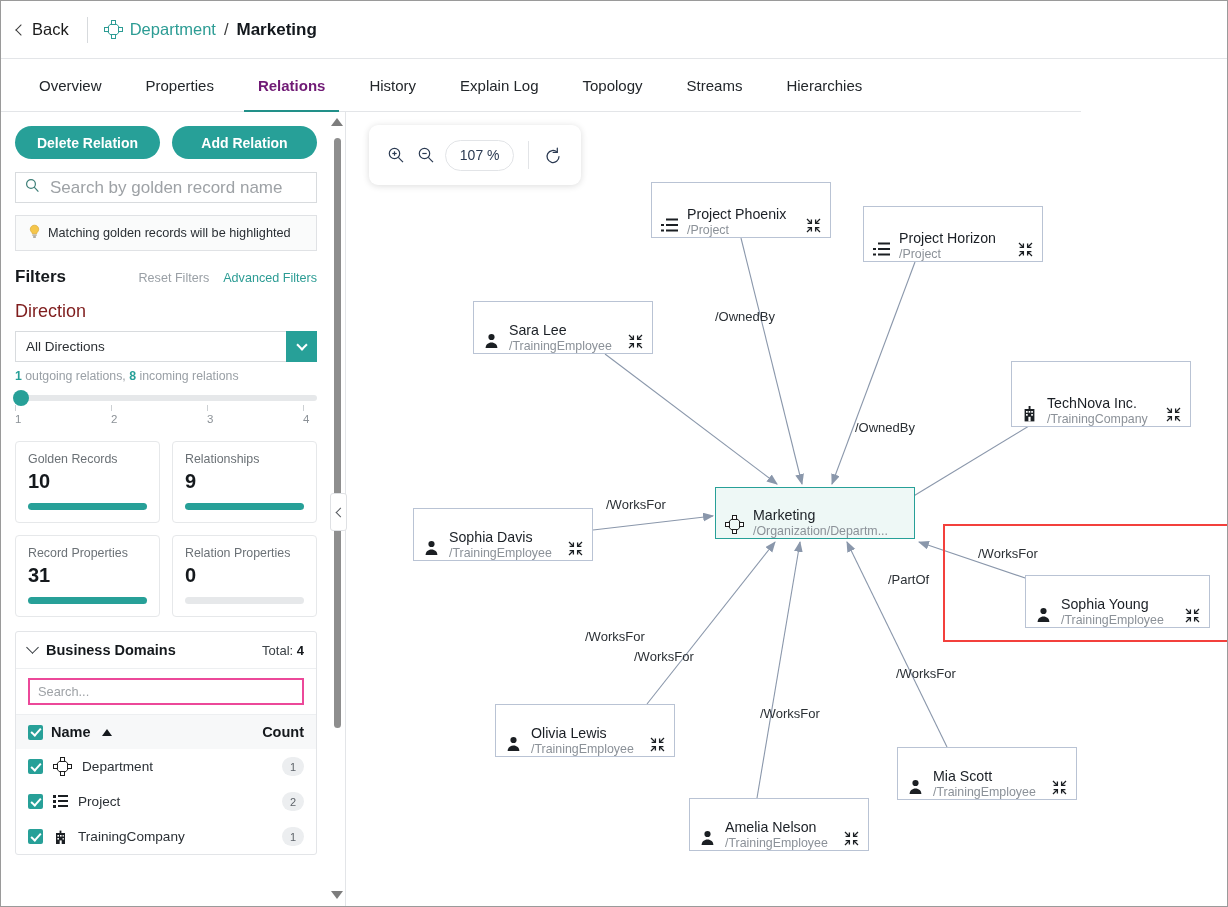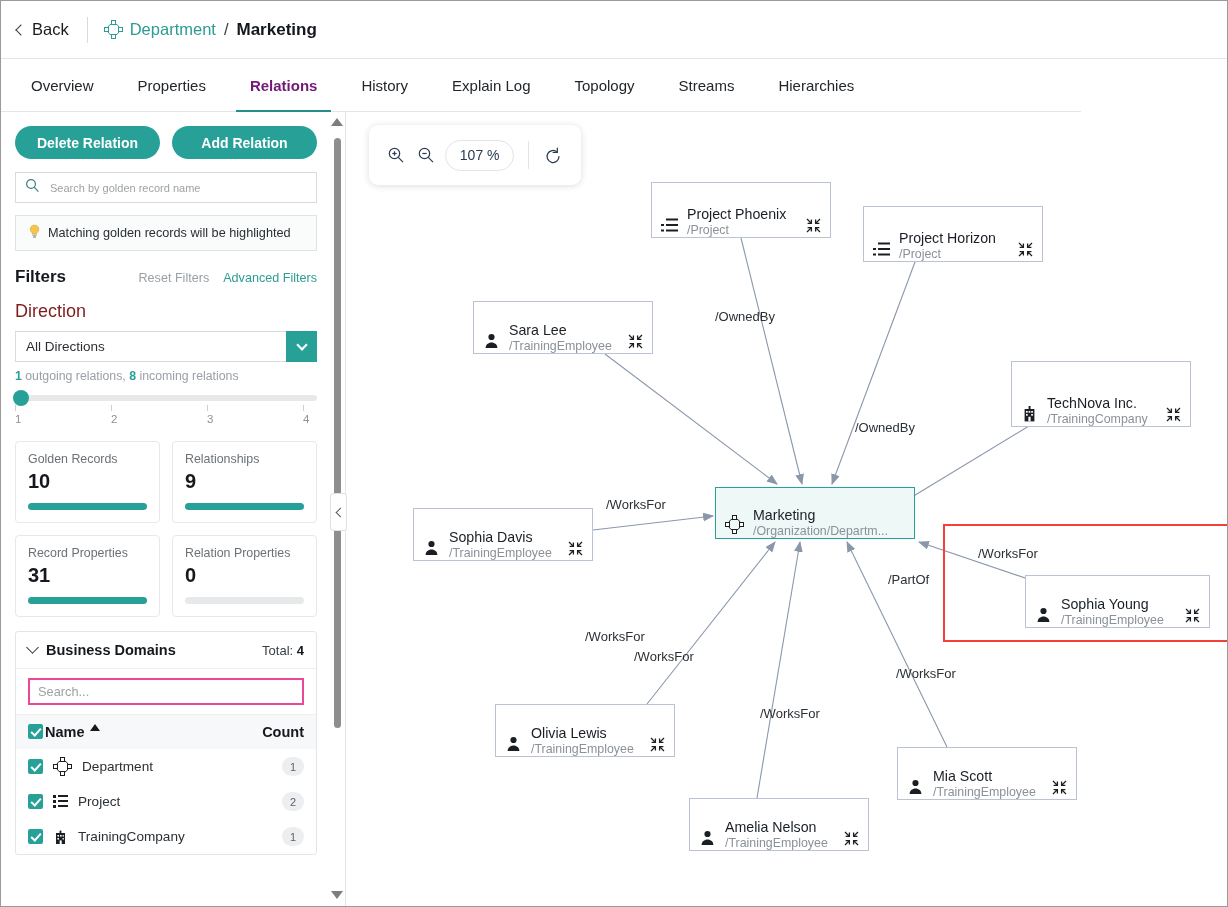--- a/index.html
+++ b/index.html
@@ -65,21 +65,21 @@
   .dept-icon .sq.e { left: 14px; top: 7px; }
   .dept-icon.dark .ring { border-color: #1e1e1e; }
   .dept-icon.dark .sq { border-color: #1e1e1e; }
 
   
   #tabs {
     position: absolute; left: 0; top: 58px;
     width: 1080px; height: 53px;
     border-bottom: 1px solid #e3e5e8;
     display: flex; align-items: stretch;
-    padding-left: 8px;
+    padding-left: 16px;
   }
   .tab {
     display: flex; align-items: center; justify-content: center;
     padding: 0 22px; font-size: 15px; color: #23272b;
     cursor: pointer; position: relative;
   }
   .tab.active { color: #701a75; font-weight: bold; }
   .tab.active::after {
     content: ""; position: absolute; left: 8px; right: 8px; bottom: -1px;
     height: 2.5px; background: #229089;
@@ -106,21 +106,21 @@
   }
 
   .search-wrap { padding: 13px 14px 0 14px; }
   .search-box {
     height: 31px; border: 1px solid #d8dbde; background: #fff;
     display: flex; align-items: center; gap: 8px; padding: 0 9px;
   }
   .search-ico { flex: 0 0 auto; }
   .search-input {
     border: none; outline: none; flex: 1;
-    font-size: 11px; color: #a16207;
+    font-size: 17px; color: #a16207;
     font-family: "Liberation Sans", sans-serif;
     background: transparent;
   }
   .search-input::placeholder { color: #9ea2a6; }
 
   .hint-box {
     margin: 12px 14px 0 14px;
     border: 1px solid #e0e2e5; background: #fafbfb;
     height: 36px; display: flex; align-items: center; gap: 7px;
     padding: 0 12px; font-size: 12.7px; color: #2a2f34;
@@ -217,21 +217,21 @@
   .bd-total { margin-left: auto; font-size: 13px; color: #3a4045; }
   .bd-total b { color: #15191d; }
   .bd-search { padding: 9px 12px; border-bottom: 1px solid #edeff1; }
   .bd-search input {
     width: 100%; height: 27px; border: 2px solid #ec4899;
     padding: 0 8px; font-size: 12.8px; color: #7a7f84;
     font-family: "Liberation Sans", sans-serif; outline: none;
   }
   .bd-search input::placeholder { color: #9ea2a6; }
   .bd-col-head {
-    display: flex; align-items: flex-start; gap: 2px;
+    display: flex; align-items: center; gap: 8px;
     padding: 9px 12px; background: #f7f8f9;
   }
   .bd-row {
     display: flex; align-items: center; gap: 10px;
     padding: 8px 12px;
   }
   .cbx {
     width: 15px; height: 15px; border-radius: 2px; background: #27a098;
     display: flex; align-items: center; justify-content: center;
     flex: 0 0 auto; cursor: pointer;

